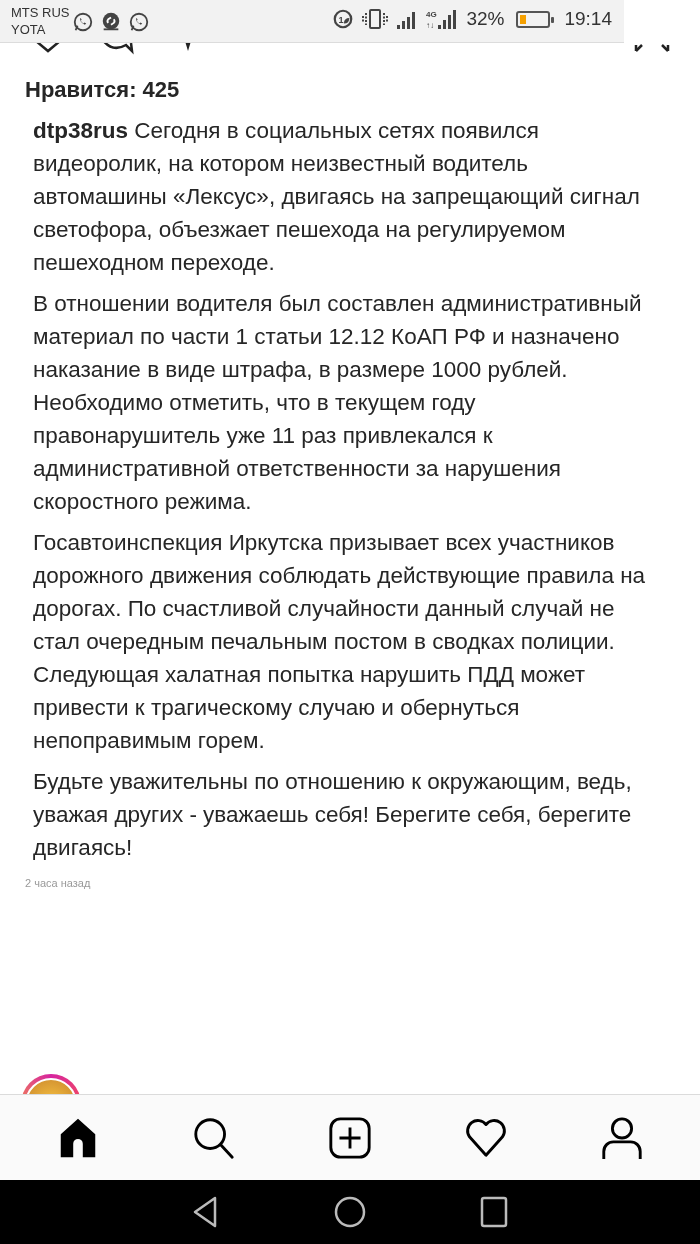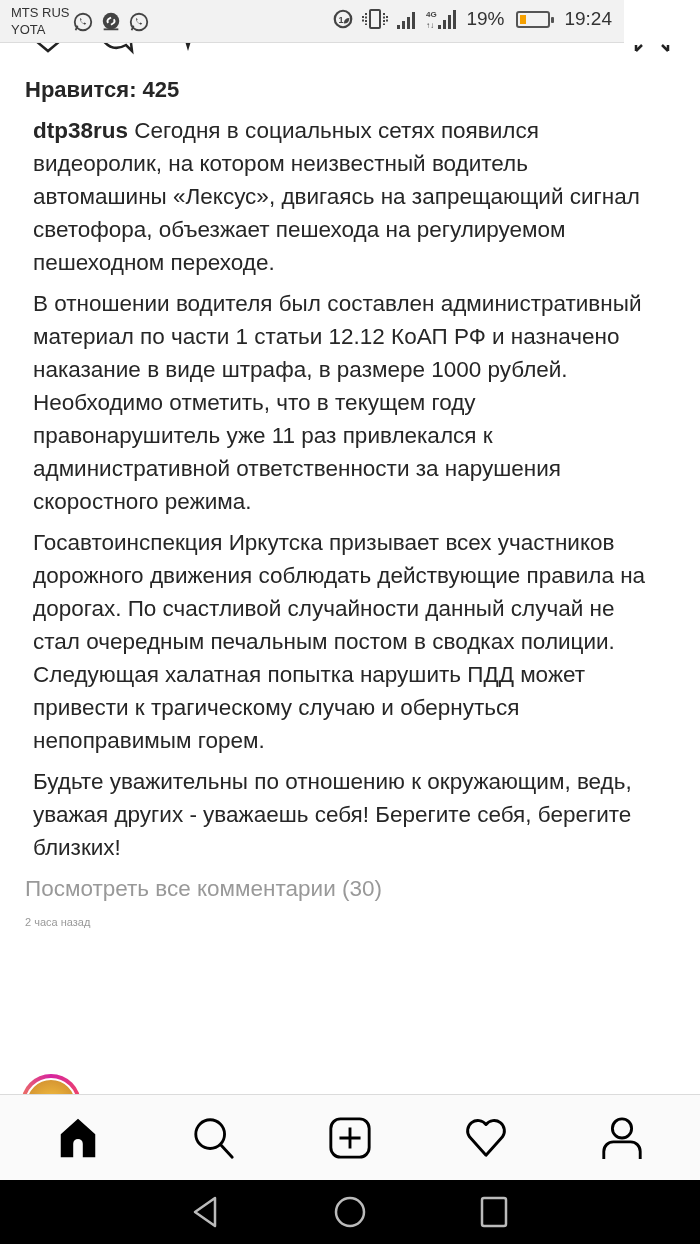--- a/index.html
+++ b/index.html
@@ -80,25 +80,25 @@
         <rect x="16" y="4" width="3" height="17" fill="#444"></rect>
       </svg>
     <svg width="32" height="22" viewBox="0 0 32 22">
         <text x="0" y="9" font-size="8" font-family="Liberation Sans, sans-serif" fill="#444" font-weight="bold">4G</text>
         <text x="0" y="20" font-size="8" font-family="Liberation Sans, sans-serif" fill="#444">↑↓</text>
         <rect x="12" y="17" width="3" height="4" fill="#444"></rect>
         <rect x="17" y="12" width="3" height="9" fill="#444"></rect>
         <rect x="22" y="7" width="3" height="14" fill="#444"></rect>
         <rect x="27" y="2" width="3" height="19" fill="#444"></rect>
       </svg>
-    <span>19%</span>
+    <span>32%</span>
     <div class="battery">
         <div class="battery-fill"></div>
       </div>
-    <span style="margin-left:6px;">19:24</span>
+    <span style="margin-left:6px;">19:14</span>
   </div>
 </div>
 
 <div class="peek-icons">
   <svg style="left:33px" width="30" height="22" viewBox="0 0 30 22">
       <path d="M3 8 L15 18 L27 8" fill="none" stroke="#222" stroke-width="2.5"></path>
     </svg>
   <svg style="left:98px" width="40" height="22" viewBox="0 0 40 22">
       <path d="M4 6 q10 14 24 6 l6 6 -1-8" fill="none" stroke="#222" stroke-width="2.5"></path>
     </svg>
@@ -109,23 +109,22 @@
       <path d="M4 18 L10 12 M4 18 v-6 M36 18 L30 12 M36 18 v-6" fill="none" stroke="#222" stroke-width="2.5"></path>
     </svg>
 </div>
 
 <div class="post">
   <div class="likes">Нравится: 425</div>
   <div class="caption">
     <p><span class="username">dtp38rus</span> <span>Сегодня в социальных сетях появился видеоролик, на котором неизвестный водитель автомашины «Лексус», двигаясь на запрещающий сигнал светофора, объезжает пешехода на регулируемом пешеходном переходе.</span></p>
     <p>В отношении водителя был составлен административный материал по части 1 статьи 12.12 КоАП РФ и назначено наказание в виде штрафа, в размере 1000 рублей. Необходимо отметить, что в текущем году правонарушитель уже 11 раз привлекался к административной ответственности за нарушения скоростного режима.</p>
     <p>Госавтоинспекция Иркутска призывает всех участников дорожного движения соблюдать действующие правила на дорогах. По счастливой случайности данный случай не стал очередным печальным постом в сводках полиции. Следующая халатная попытка нарушить ПДД может привести к трагическому случаю и обернуться непоправимым горем.</p>
-    <p>Будьте уважительны по отношению к окружающим, ведь, уважая других - уважаешь себя! Берегите себя, берегите близких!</p>
+    <p>Будьте уважительны по отношению к окружающим, ведь, уважая других - уважаешь себя! Берегите себя, берегите двигаясь!</p>
   </div>
-  <div class="view-comments">Посмотреть все комментарии (30)</div>
   <div class="timestamp">2 часа назад</div>
 </div>
 
 <div class="next-avatar"></div>
 
 <div class="tab-bar">
   <div class="tab">
     <svg viewBox="0 0 48 48">
         <path d="M6 20 L24 4 L42 20 V44 H29 V30 a5 5 0 0 0 -10 0 V44 H6 Z" fill="#000"></path>
       </svg>

